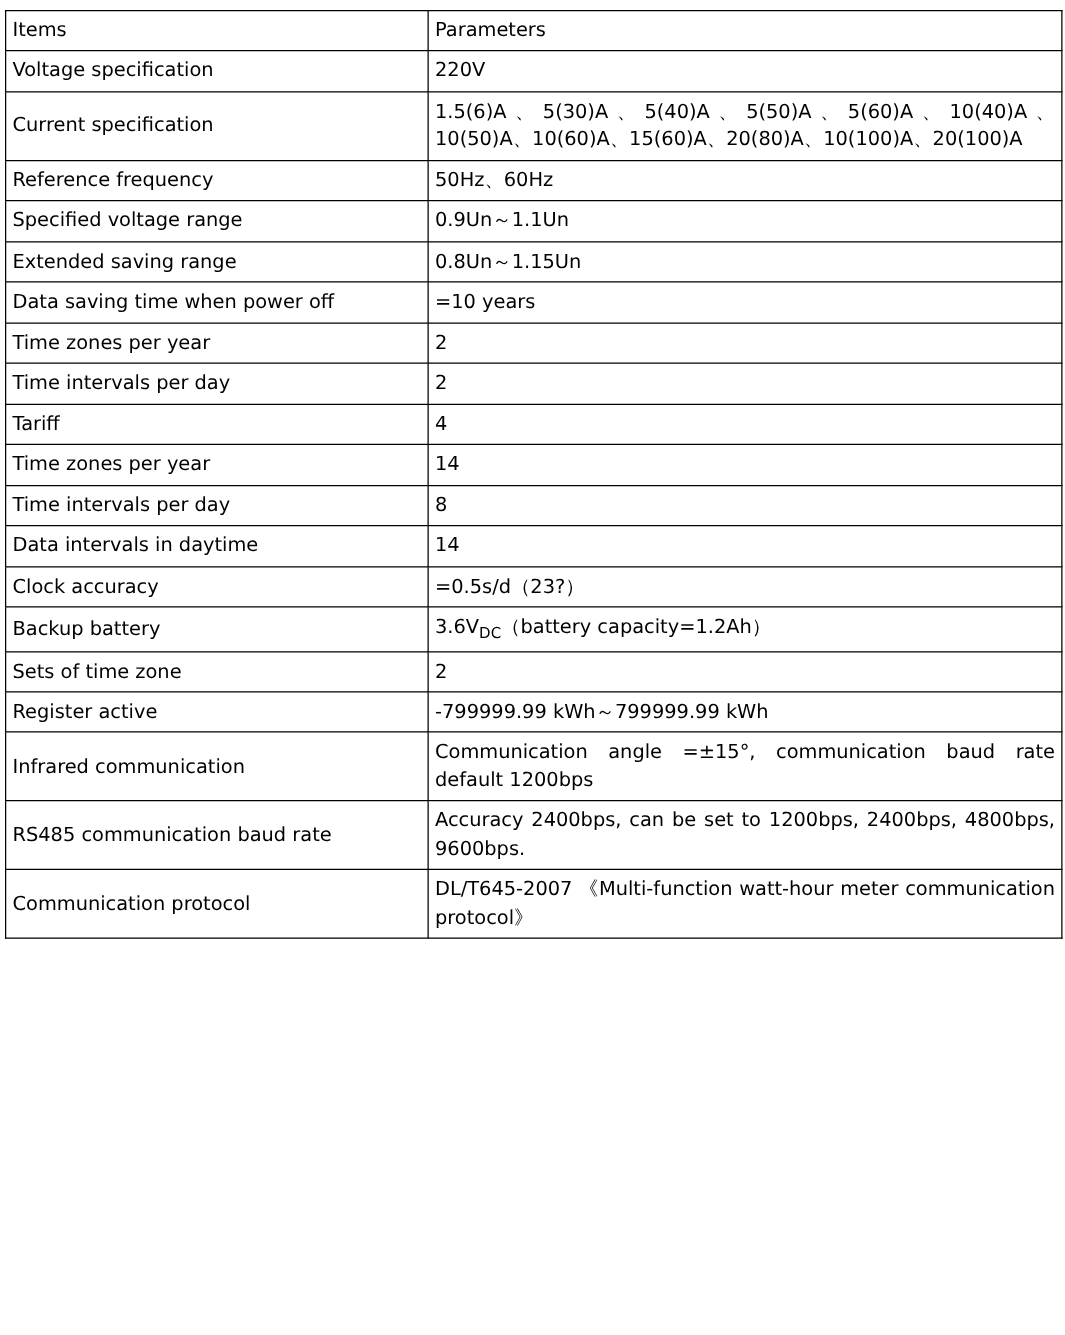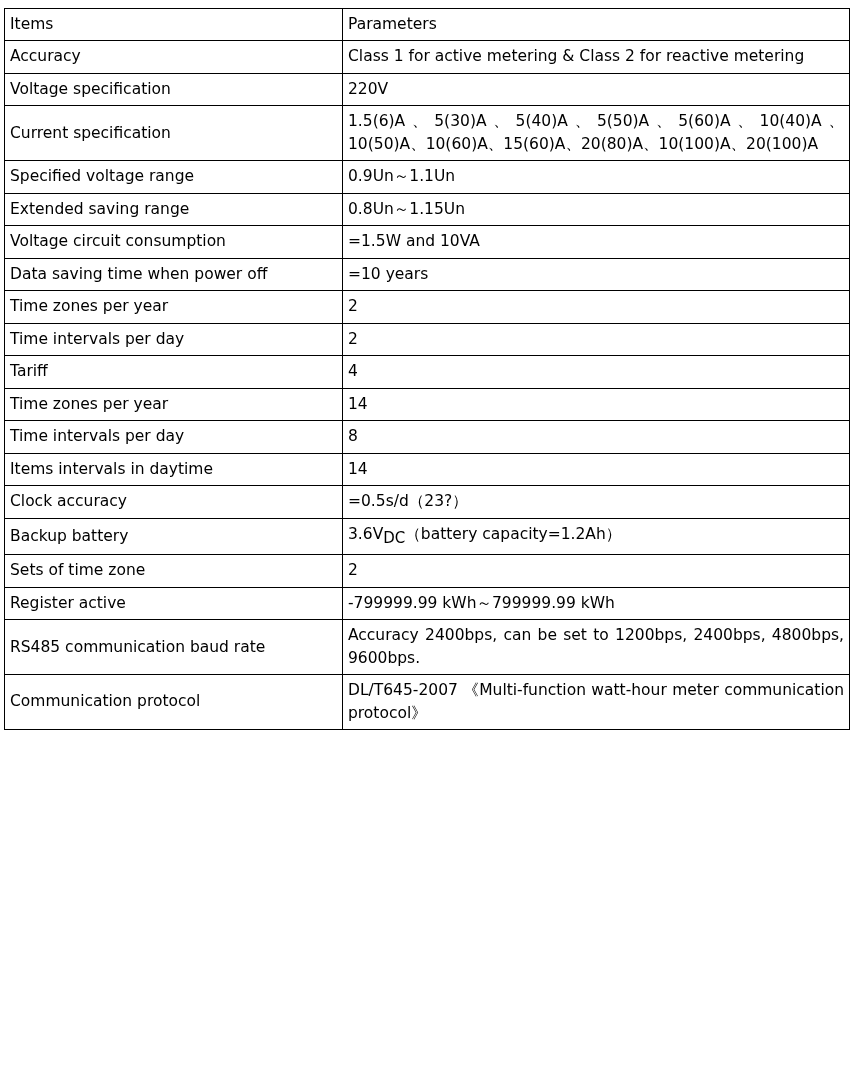--- a/index.html
+++ b/index.html
@@ -40,61 +40,57 @@
   }
   td.param {
     text-align: justify;
     text-align-last: left;
     border-radius: 14px;
   }
   td.param.justify-both {
     text-align: justify;
   }
   .sub {
-    font-size: 15px;
+    font-size: 12px;
     vertical-align: sub;
   }
 </style>
 </head>
 <body>
 
 <div class="page">
   <table class="spec">
     <colgroup>
         <col class="c1">
         <col class="c2">
       </colgroup>
     <tbody id="table-body">
         <tr>
           <td class="item">Items</td>
           <td class="param">Parameters</td>
         </tr>
         <tr>
-          <td class="item">Accuracy</td>
-          <td class="param justify-both">Class 1 for active metering &amp; Class 2 for reactive metering</td>
-        </tr>
-        <tr>
           <td class="item">Voltage specification</td>
           <td class="param">220V</td>
         </tr>
         <tr>
           <td class="item">Current specification</td>
           <td class="param justify-both">1.5(6)A、5(30)A、5(40)A、5(50)A、5(60)A、10(40)A、10(50)A、10(60)A、15(60)A、20(80)A、10(100)A、20(100)A</td>
         </tr>
         <tr>
+          <td class="item">Reference frequency</td>
+          <td class="param">50Hz、60Hz</td>
+        </tr>
+        <tr>
           <td class="item">Specified voltage range</td>
           <td class="param">0.9Un～1.1Un</td>
         </tr>
         <tr>
           <td class="item">Extended saving range</td>
           <td class="param">0.8Un～1.15Un</td>
-        </tr>
-        <tr>
-          <td class="item">Voltage circuit consumption</td>
-          <td class="param">=1.5W and 10VA</td>
         </tr>
         <tr>
           <td class="item">Data saving time when power off</td>
           <td class="param">=10 years</td>
         </tr>
         <tr>
           <td class="item">Time zones per year</td>
           <td class="param">2</td>
         </tr>
         <tr>
@@ -107,40 +103,44 @@
         </tr>
         <tr>
           <td class="item">Time zones per year</td>
           <td class="param">14</td>
         </tr>
         <tr>
           <td class="item">Time intervals per day</td>
           <td class="param">8</td>
         </tr>
         <tr>
-          <td class="item">Items intervals in daytime</td>
+          <td class="item">Data intervals in daytime</td>
           <td class="param">14</td>
         </tr>
         <tr>
           <td class="item">Clock accuracy</td>
           <td class="param">=0.5s/d（23?）</td>
         </tr>
         <tr>
           <td class="item">Backup battery</td>
           <td class="param">3.6V<span class="sub">DC</span>（battery capacity=1.2Ah）</td>
         </tr>
         <tr>
           <td class="item">Sets of time zone</td>
           <td class="param">2</td>
         </tr>
         <tr>
           <td class="item">Register active</td>
           <td class="param">-799999.99 kWh～799999.99 kWh</td>
         </tr>
         <tr>
+          <td class="item">Infrared communication</td>
+          <td class="param justify-both">Communication angle =±15°, communication baud rate default 1200bps</td>
+        </tr>
+        <tr>
           <td class="item">RS485 communication baud rate</td>
           <td class="param justify-both">Accuracy 2400bps, can be set to 1200bps, 2400bps, 4800bps, 9600bps.</td>
         </tr>
         <tr>
           <td class="item">Communication protocol</td>
           <td class="param justify-both">DL/T645-2007
 《Multi-function watt-hour meter communication protocol》</td>
         </tr>
       </tbody>
   </table>

